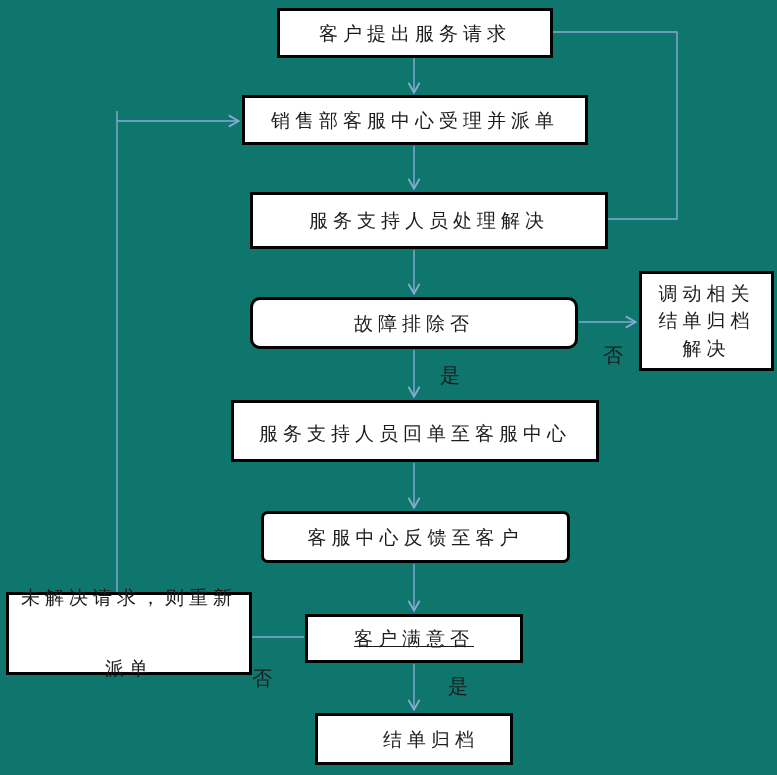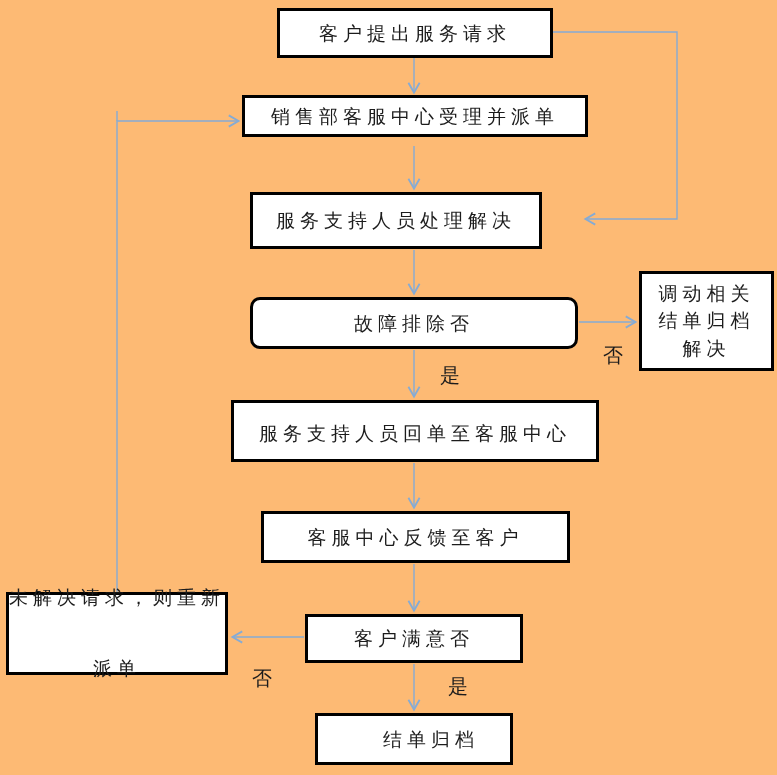--- a/index.html
+++ b/index.html
@@ -1,48 +1,48 @@
 <!DOCTYPE html>
 <html><head>
 <meta charset="utf-8">
 <style>
   html, body { margin: 0; padding: 0; background: #ffffff; }
   #canvas {
     position: relative;
     width: 777px;
     height: 775px;
-    background: #fdba74;
+    background: #0f766e;
     font-family: "DejaVu Serif", "Liberation Serif", serif;
     color: #1c1c1c;
     overflow: hidden;
   }
   .node {
     position: absolute;
     box-sizing: border-box;
     border: 3px solid #000000;
     background: #ffffff;
     display: flex;
     align-items: center;
     justify-content: center;
     text-align: center;
     font-size: 19px;
     letter-spacing: 5px;
     line-height: 1.5;
   }
   .node.multiline { flex-direction: column; line-height: 1.45; }
   .node span { display: block; white-space: nowrap; }
   #n1 { left: 277px; top: 8px;   width: 276px; height: 50px; }
-  #n2 { left: 242px; top: 95px;  width: 346px; height: 42px; }
-  #n3 { left: 250px; top: 192px; width: 292px; height: 57px; }
+  #n2 { left: 242px; top: 95px;  width: 346px; height: 50px; }
+  #n3 { left: 250px; top: 192px; width: 358px; height: 57px; }
   #n4 { left: 250px; top: 297px; width: 328px; height: 52px; border-radius: 10px; }
   #n5 { left: 231px; top: 400px; width: 368px; height: 62px; align-items: flex-start; padding-top: 16px; }
-  #n6 { left: 261px; top: 511px; width: 309px; height: 52px; }
-  #n7 { left: 305px; top: 614px; width: 218px; height: 49px; }
+  #n6 { left: 261px; top: 511px; width: 309px; height: 52px; border-radius: 7px; }
+  #n7 { left: 305px; top: 614px; width: 218px; height: 49px; text-decoration: underline; }
   #n8 { left: 315px; top: 713px; width: 198px; height: 52px; padding-left: 34px; }
-  #n9 { left: 6px;   top: 592px; width: 222px; height: 83px; gap: 43px; }
+  #n9 { left: 6px;   top: 592px; width: 246px; height: 83px; gap: 43px; }
   #n10{ left: 639px; top: 271px; width: 135px; height: 100px; }
   .edge-label {
     position: absolute;
     font-size: 20px;
     letter-spacing: 0;
     color: #1c1c1c;
   }
   #lbl-yes-fault { left: 440px; top: 362px; }
   #lbl-no-fault  { left: 603px; top: 342px; }
   #lbl-yes-sat   { left: 448px; top: 673px; }

